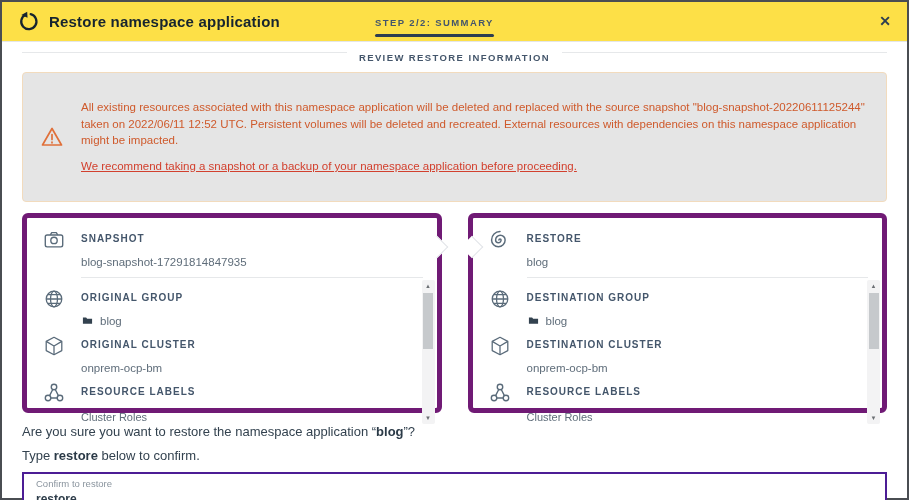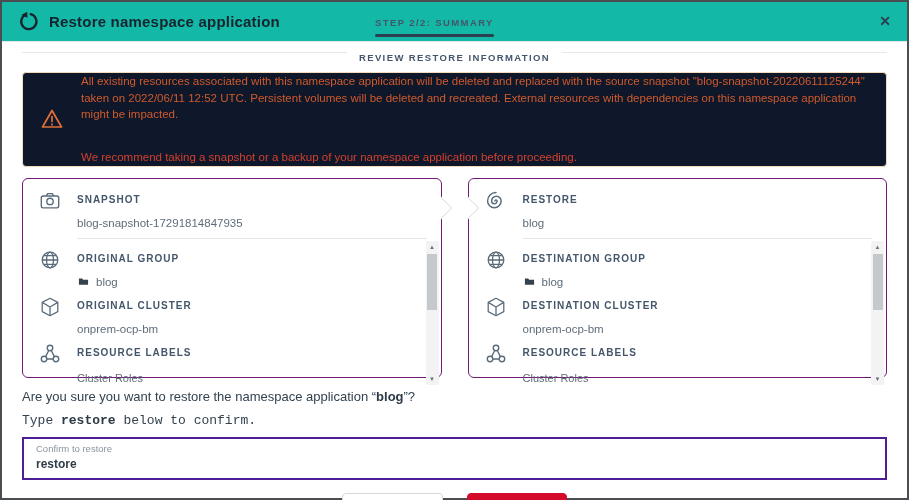--- a/index.html
+++ b/index.html
@@ -2,51 +2,51 @@
 <html><head>
 <meta charset="utf-8">
 <style>
   * { box-sizing: border-box; margin: 0; padding: 0; }
   html,body { width:909px; height:500px; overflow:hidden; background:#fff;
     font-family:"Liberation Sans", sans-serif; }
   .modal { width:909px; height:500px; border:2px solid #4a4d52; background:#fff;
     display:flex; flex-direction:column; }
 
   
-  .hdr { height:40px; flex:0 0 40px; background:#14b8a6; border-bottom:1px solid #e4e6e8;
+  .hdr { height:40px; flex:0 0 40px; background:#fde047; border-bottom:1px solid #e4e6e8;
     display:flex; align-items:center; padding:0 16px; position:relative; }
   .hdr-icon { width:21px; height:21px; color:#16242f; margin-right:10px; }
   .hdr-icon svg { width:100%; height:100%; }
   .hdr-title { font-size:15px; font-weight:bold; color:#16242f; letter-spacing:.2px; }
   .step { position:absolute; left:373px; top:10px; display:inline-block; }
   .step-label { font-size:9.5px; font-weight:bold; letter-spacing:1.4px; color:#44566b; white-space:nowrap; }
   .step-bar { height:3px; background:#2d3e50; margin-top:4px; border-radius:2px; }
   .close-x { position:absolute; right:16px; top:10px; font-size:14px; font-weight:bold;
     color:#2d3e50; cursor:pointer; line-height:18px; }
 
   
   .content { flex:1; padding:8px 20px 6px; }
 
   .sect-row { display:flex; margin-top:2px; }
   .sect-row .line { flex:1; height:1px; background:#e6e8ea; }
   .sect-title { font-size:9.5px; font-weight:bold; letter-spacing:1.4px; color:#44566b;
     margin:0 12px; white-space:nowrap; }
 
   
-  .warn { margin-top:9px; background:#0f172a; border:1px solid #f2dbbd; border-radius:4px;
-    display:flex; align-items:center; padding:0 16px; }
+  .warn { margin-top:9px; background:#e5e5e5; border:1px solid #f2dbbd; border-radius:4px;
+    display:flex; align-items:center; padding:26px 16px; }
   .warn-icon { flex:0 0 26px; width:26px; height:24px; color:#e0703a; margin-right:16px; }
   .warn-icon svg { width:100%; height:100%; }
   .warn-text { font-size:11.5px; line-height:1.45; }
   .warn-p1 { color:#cf5a2c; }
-  .warn-p2 { color:#d2402e; margin-top:26px; }
+  .warn-p2 { color:#d2402e; margin-top:9px;text-decoration:underline; }
 
   
   .panels { display:flex; gap:26px; margin-top:11px; }
-  .panel { flex:1; border:1px solid #701a75; border-radius:6px; position:relative;
+  .panel { flex:1; border:5px solid #701a75; border-radius:6px; position:relative;
     background:#fff; height:200px; }
   .panel-left::after, .panel-right::before { content:""; position:absolute; top:21px;
     width:15px; height:15px; background:#fff; border-top:1px solid #e1e4e8;
     border-right:1px solid #e1e4e8; transform:rotate(45deg); z-index:2; }
   .panel-left::after { right:-8.5px; }
   .panel-right::before { left:-8.5px; }
 
   .prow { display:flex; align-items:flex-start; }
   .picon { flex:0 0 22px; width:22px; height:22px; color:#5a6b7a; margin-right:16px; }
   .picon svg { width:100%; height:100%; }
@@ -67,21 +67,21 @@
   
   .sbar { position:absolute; top:2px; right:2px; bottom:2px; width:13px; background:#f3f3f4;
     border-radius:2px; }
   .sbar .up, .sbar .dn { position:absolute; left:0; width:13px; height:12px; color:#6b6f73;
     font-size:6px; text-align:center; line-height:12px; }
   .sbar .up { top:0; } .sbar .dn { bottom:0; }
   .sthumb { position:absolute; left:1.5px; top:13px; width:10px; height:56px; background:#c6c9cc; }
 
   
   .q1 { margin-top:11px; font-size:13px; color:#33424f; }
-  .q2 { margin-top:9px; font-size:13px; color:#33424f;font-family:Liberation Mono, monospace; }
+  .q2 { margin-top:9px; font-size:13px; color:#33424f; }
   .q1 b, .q2 b { color:#2b3a47; }
 
   .field { margin-top:9px; border:2px solid #4c1d95; border-radius:0; padding:4px 12px 6px;
     background:#fff; }
   .field-label { display:block; font-size:9.5px; color:#8a949e; }
   .field input { border:none; outline:none; width:100%; font-size:12px; font-weight:bold;
     color:#2e3d4a; font-family:"Liberation Sans", sans-serif; padding:1px 0 0; background:transparent; }
 
   
   .footer { margin-top:13px; display:flex; justify-content:center; align-items:center; gap:24px; }

